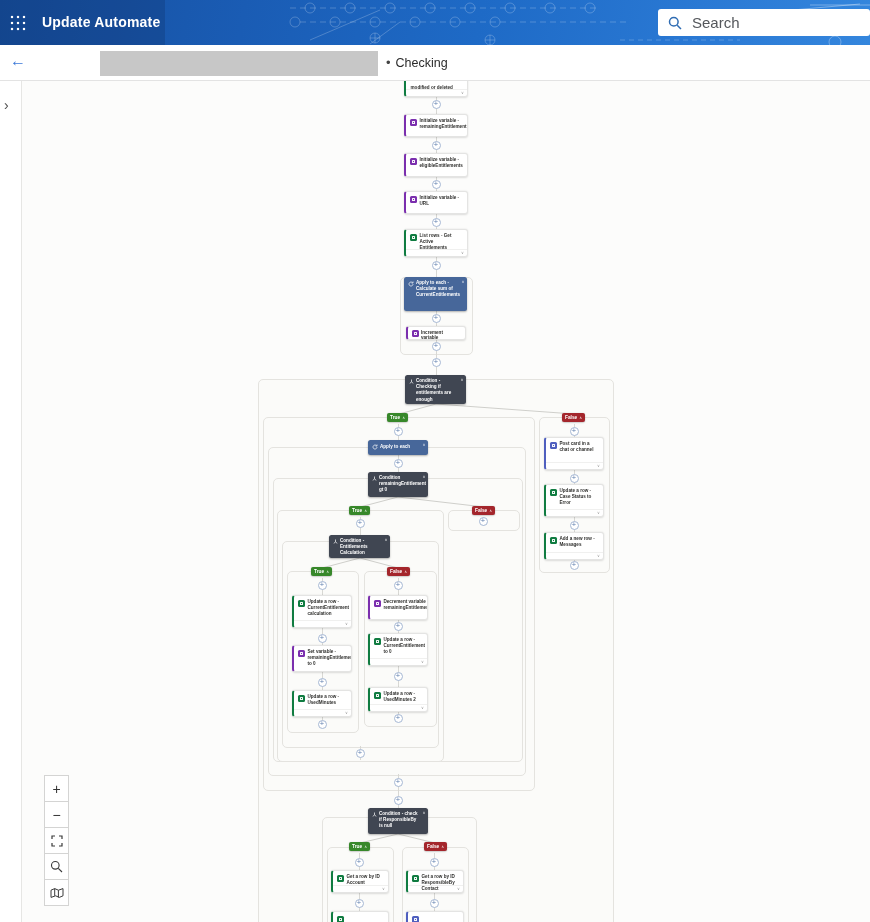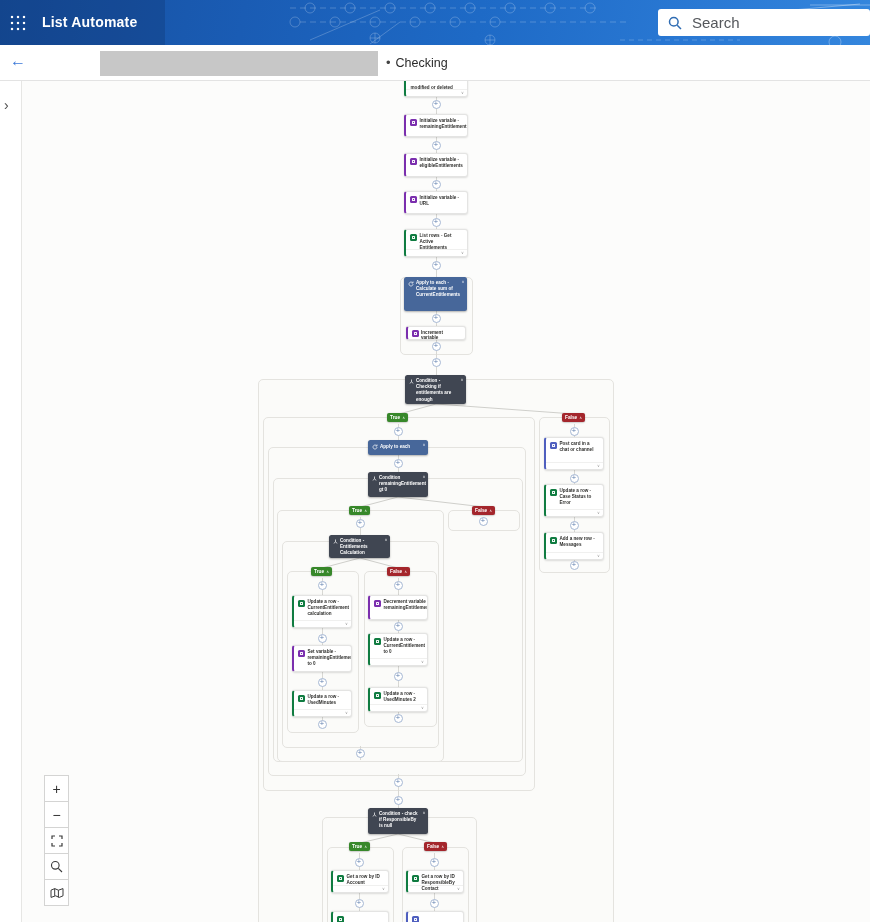--- a/index.html
+++ b/index.html
@@ -121,21 +121,21 @@
       <circle cx="375" cy="38" r="5"></circle>
         <circle cx="490" cy="40" r="5"></circle>
       <path d="M375 33v10M370 38h10M490 35v10M485 40h10"></path>
       <path d="M810 5h120M770 12l90-8" stroke="rgba(255,255,255,.35)"></path>
       <circle cx="835" cy="42" r="6" stroke="rgba(255,255,255,.3)"></circle>
       <path d="M620 40h120" stroke-dasharray="5 4"></path>
     </g>
   </svg>
   <div class="shade"></div>
   <div id="waffle"></div>
-  <div id="apptitle">List Automate</div>
+  <div id="apptitle">Update Automate</div>
   <div id="searchbox">
     <svg width="14" height="14" viewBox="0 0 14 14">
       <circle cx="5.8" cy="5.8" r="4.3" stroke="#2f6cb3" stroke-width="1.5" fill="none"></circle>
       <path d="M9.2 9.2 L13 13" stroke="#2f6cb3" stroke-width="1.5"></path>
     </svg>
     <input class="sinput" placeholder="Search" style="">
   </div>
 </div>
 
 <div id="pagehead"></div>

